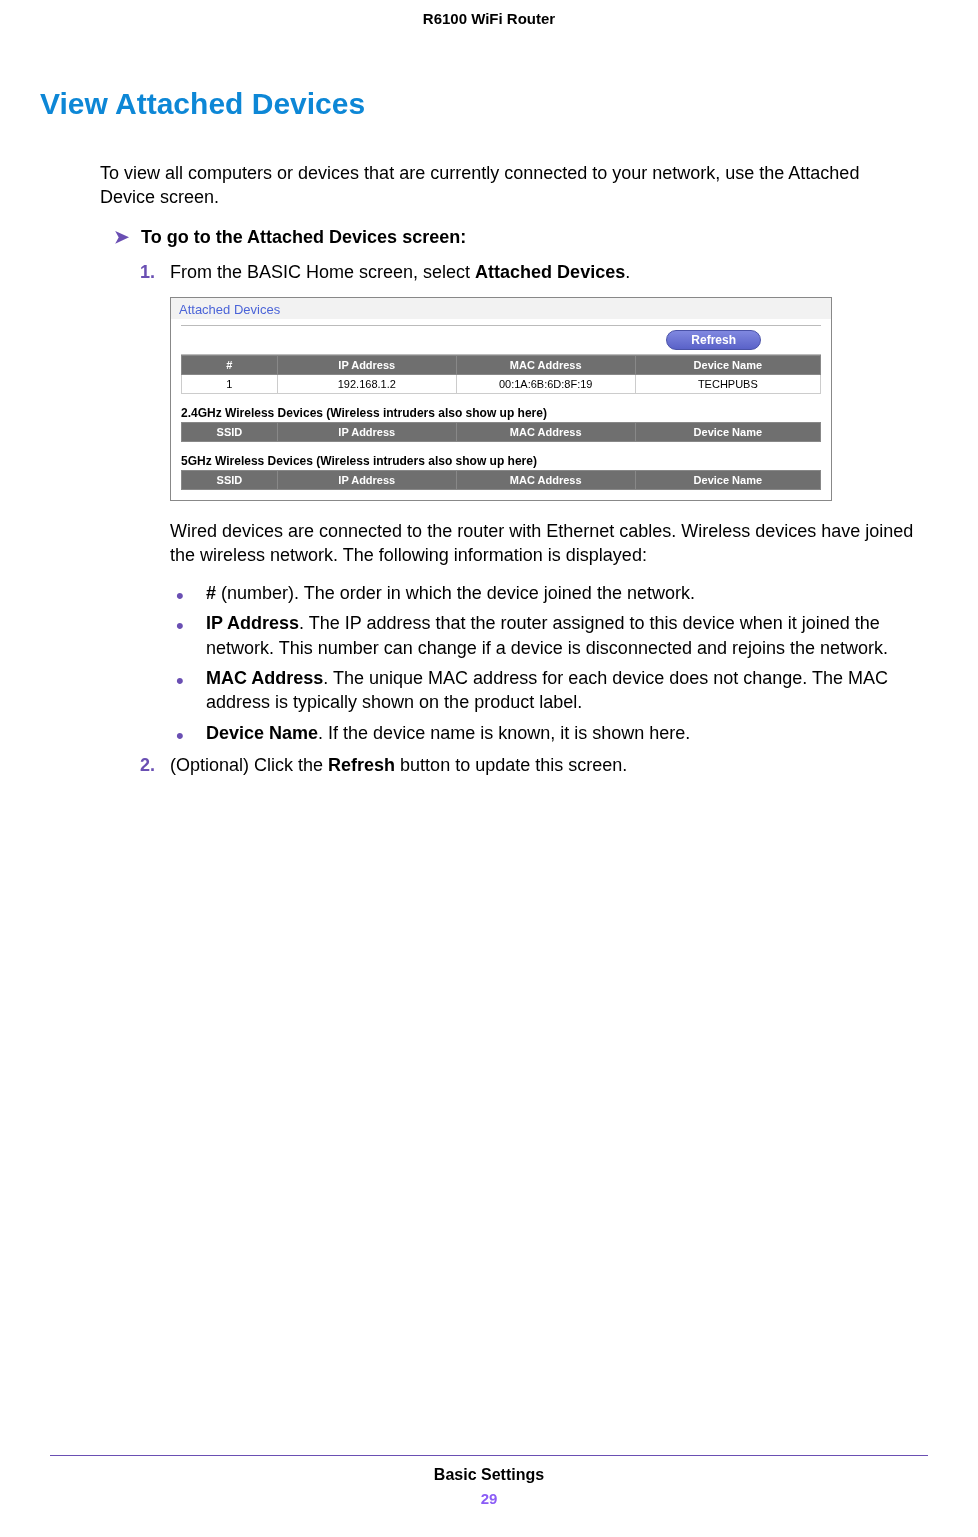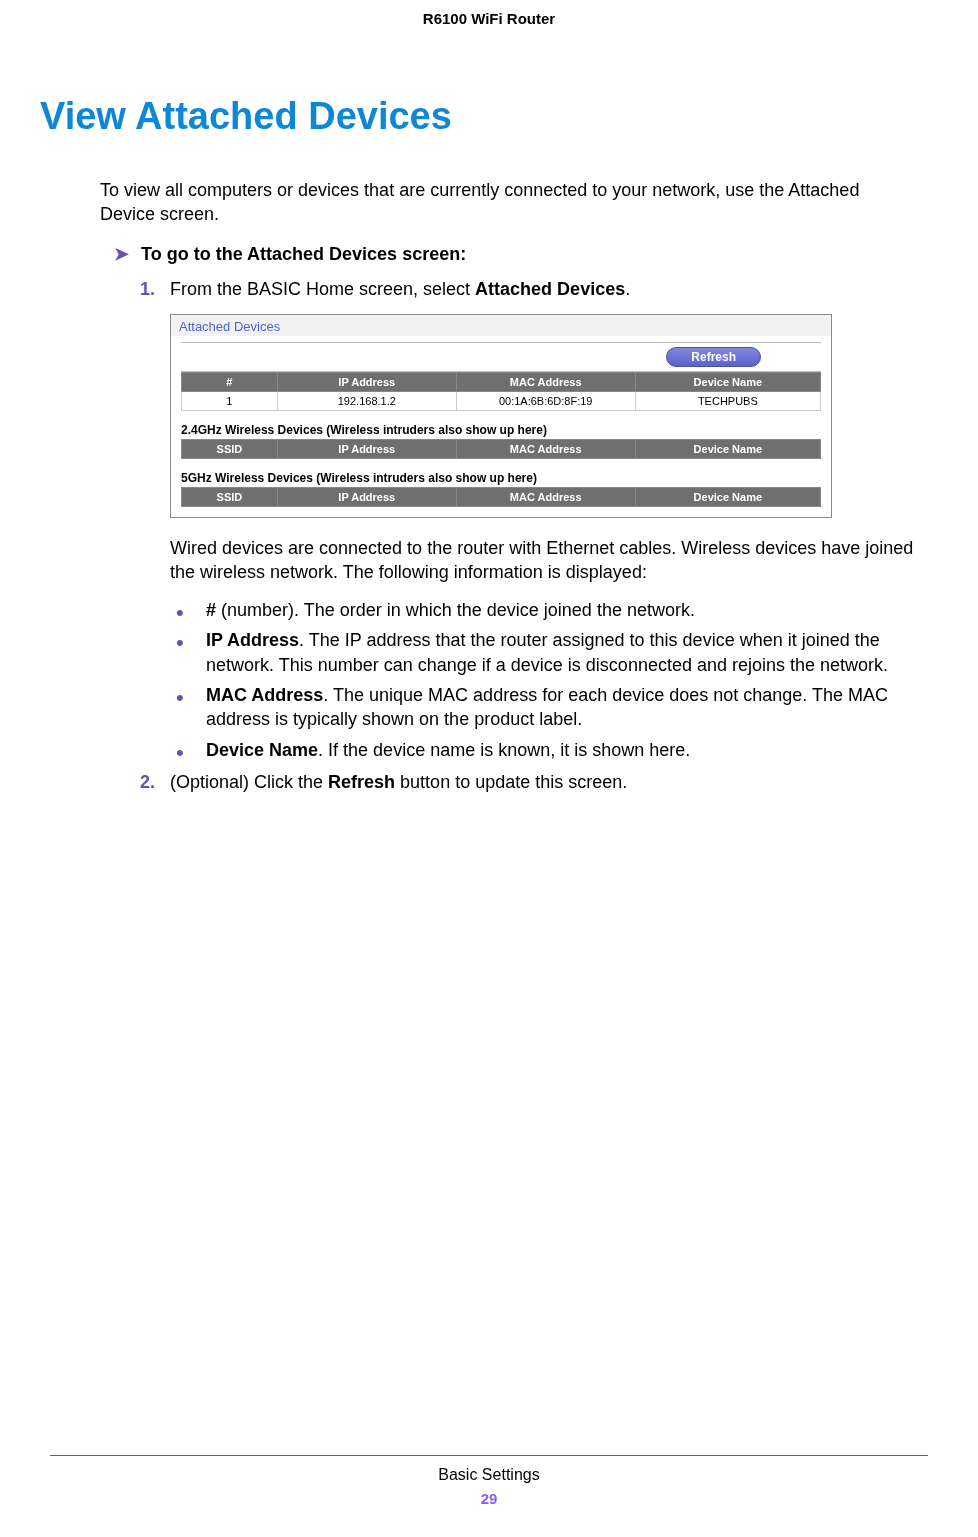--- a/index.html
+++ b/index.html
@@ -19,23 +19,23 @@
   }
   .doc-header {
     font-weight: bold;
     text-align: center;
     font-size: 15px;
     padding-top: 10px;
     padding-bottom: 60px;
   }
   h1.section-title {
     color: #0d87d6;
-    font-size: 38px;
-    font-weight: bold;
-    margin: 8px 0 40px -10px;
+    font-size: 30px;
+    font-weight: bold;
+    margin: 0 0 40px -10px;
     font-family: Arial, Helvetica, sans-serif;
   }
   .body-indent {
     margin-left: 50px;
     margin-right: 10px;
   }
   .intro {
     font-size: 18px;
     line-height: 1.35;
     margin-bottom: 16px;
@@ -171,21 +171,21 @@
     position: absolute;
     bottom: 30px;
     left: 0;
     right: 0;
     text-align: center;
     border-top: 1px solid #6a4fb3;
     padding-top: 10px;
     margin: 0 50px;
   }
   .footer-title {
-    font-weight: normal;
+    font-weight: bold;
     font-size: 16px;
     color: #000;
   }
   .footer-page {
     color: #8b5cf6;
     font-weight: bold;
     font-size: 15px;
     margin-top: 6px;
   }
   .b { font-weight: bold; }

